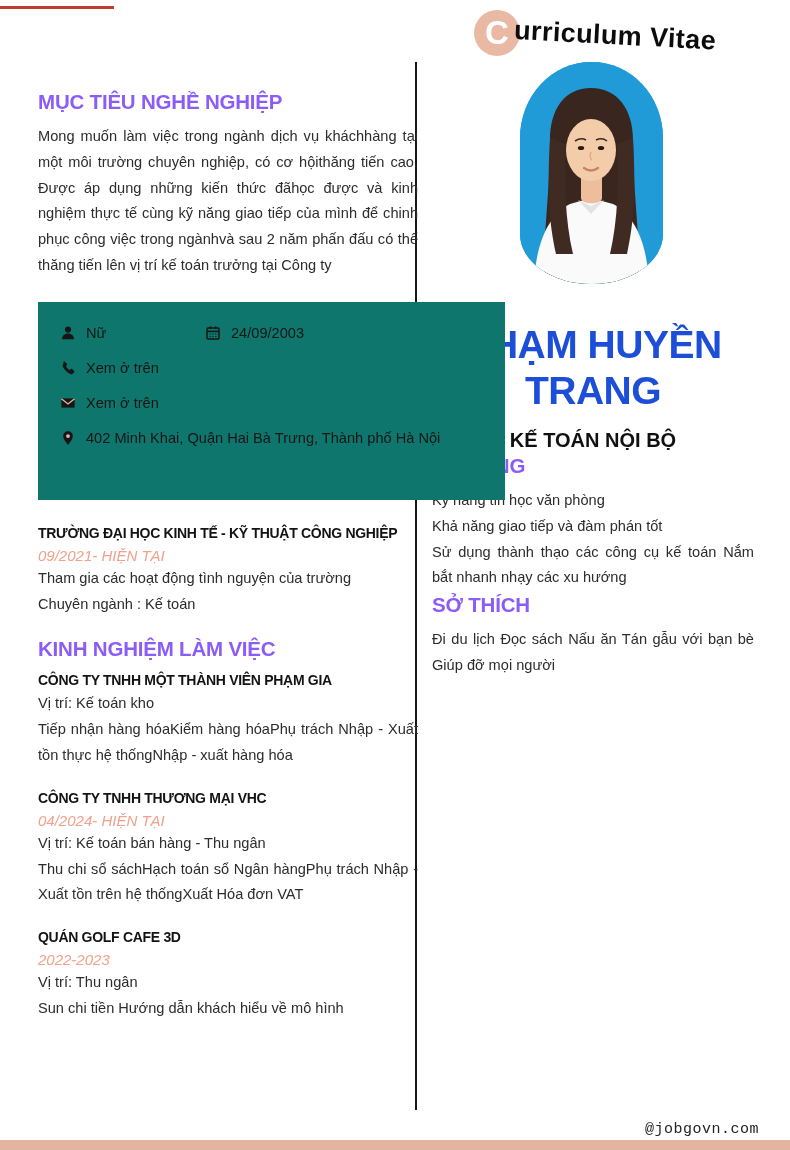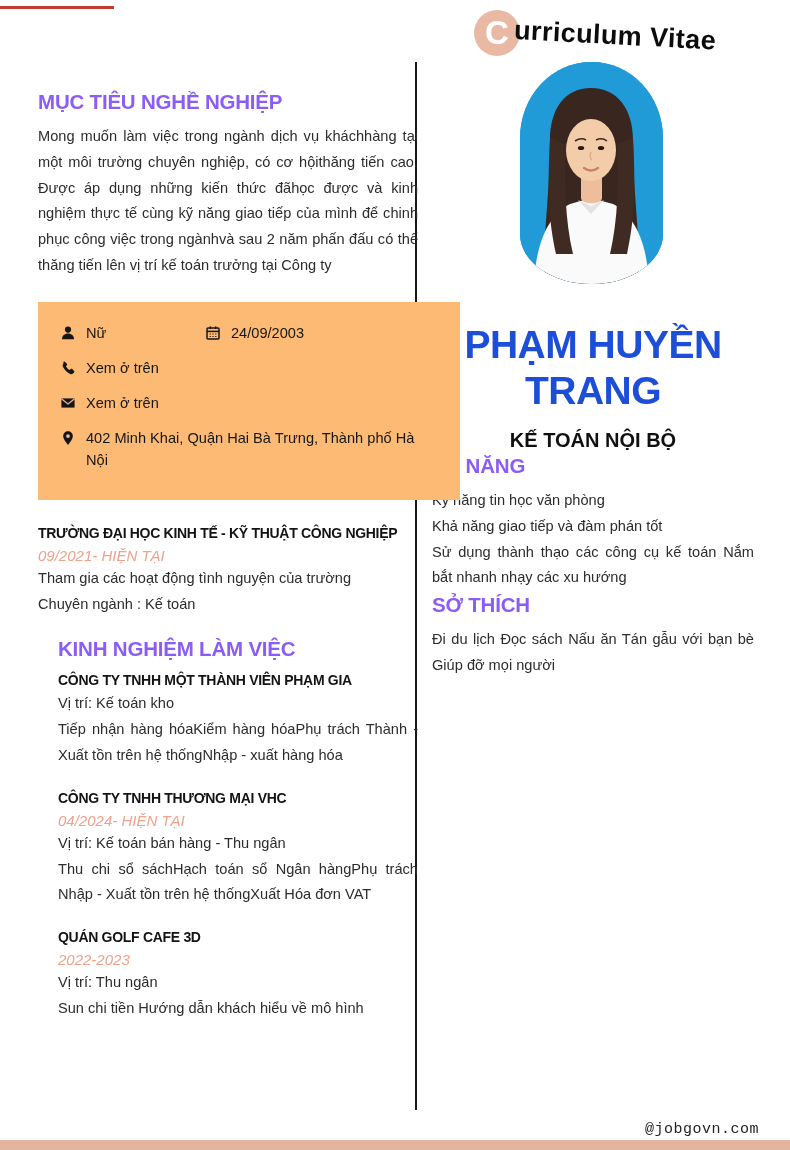--- a/index.html
+++ b/index.html
@@ -35,34 +35,34 @@
   .photo svg { display:block; width:100%; height:100%; }
 
   
   .left-col { position:absolute; left:38px; top:88px; width:380px; }
   h2.sec { margin:0; font-size:20.5px; line-height:28px; font-weight:700; color:#8b5cf6; letter-spacing:-.2px; }
   .body-text { font-size:14.6px; line-height:25.8px; color:#2c2c2c; }
   .just { text-align:justify; }
   .objective-body { margin-top:8px; }
 
   .info-box {
-    margin-top:23px; width:422px; height:198px; box-sizing:border-box;
-    background:#fdba74; padding:20px 20px 0 22px; position:relative; z-index:2;
+    margin-top:23px; width:467px; height:198px; box-sizing:border-box;
+    background:#0f766e; padding:20px 20px 0 22px; position:relative; z-index:2;
   }
   .info-row { display:flex; align-items:flex-start; margin-bottom:13px; }
   .info-row .txt { font-size:14.6px; line-height:22px; color:#161616; }
   .icon { width:16px; height:16px; flex:none; margin-right:10px; margin-top:3px; }
   .icon svg { display:block; width:16px; height:16px; }
   .cell { display:flex; align-items:flex-start; }
   .cell-gender { width:145px; }
 
   .edu-block { margin-top:22px; }
   .sub-head { margin-top:6px; font-size:14px; line-height:22px; font-weight:700; color:#131313; letter-spacing:-.3px; white-space:nowrap; }
   .period { margin-top:2px; font-size:15px; line-height:20px; font-style:italic; color:#f0a28c; }
-  .exp-block { margin-top:18px;margin-left:20px; }
+  .exp-block { margin-top:18px; }
   .job { margin-top:18px; }
   .job:first-of-type { margin-top:0; }
 
   
   .right-col { position:absolute; left:432px; top:322px; width:322px; }
   .name { font-size:39px; line-height:46px; font-weight:800; color:#1d4ed8; text-align:center; letter-spacing:-.5px; }
   .job-title { margin-top:14px; font-size:20px; line-height:24px; font-weight:700; color:#101010; text-align:center; }
   .skills-title { margin-top:38px; }
   .skills-body { margin-top:8px; }
   .hobbies-title { margin-top:22px; }
@@ -180,21 +180,21 @@
       <div class="body-text">Tham gia các hoạt động tình nguyện của trường</div>
       <div class="body-text">Chuyên ngành : Kế toán</div>
     </div>
 
     <div class="exp-block">
       <h2 class="sec">KINH NGHIỆM LÀM VIỆC</h2>
 
       <div class="job">
         <div class="sub-head">CÔNG TY TNHH MỘT THÀNH VIÊN PHẠM GIA</div>
         <div class="body-text">Vị trí: Kế toán kho</div>
-        <div class="body-text just">Tiếp nhận hàng hóaKiểm hàng hóaPhụ trách Thành - Xuất tồn trên hệ thốngNhập - xuất hàng hóa</div>
+        <div class="body-text just">Tiếp nhận hàng hóaKiểm hàng hóaPhụ trách Nhập - Xuất tồn thực hệ thốngNhập - xuất hàng hóa</div>
       </div>
 
       <div class="job">
         <div class="sub-head">CÔNG TY TNHH THƯƠNG MẠI VHC</div>
         <div class="period">04/2024- HIỆN TẠI</div>
         <div class="body-text">Vị trí: Kế toán bán hàng - Thu ngân</div>
         <div class="body-text just">Thu chi sổ sáchHạch toán sổ Ngân hàngPhụ trách Nhập - Xuất tồn trên hệ thốngXuất Hóa đơn VAT</div>
       </div>
 
       <div class="job">

